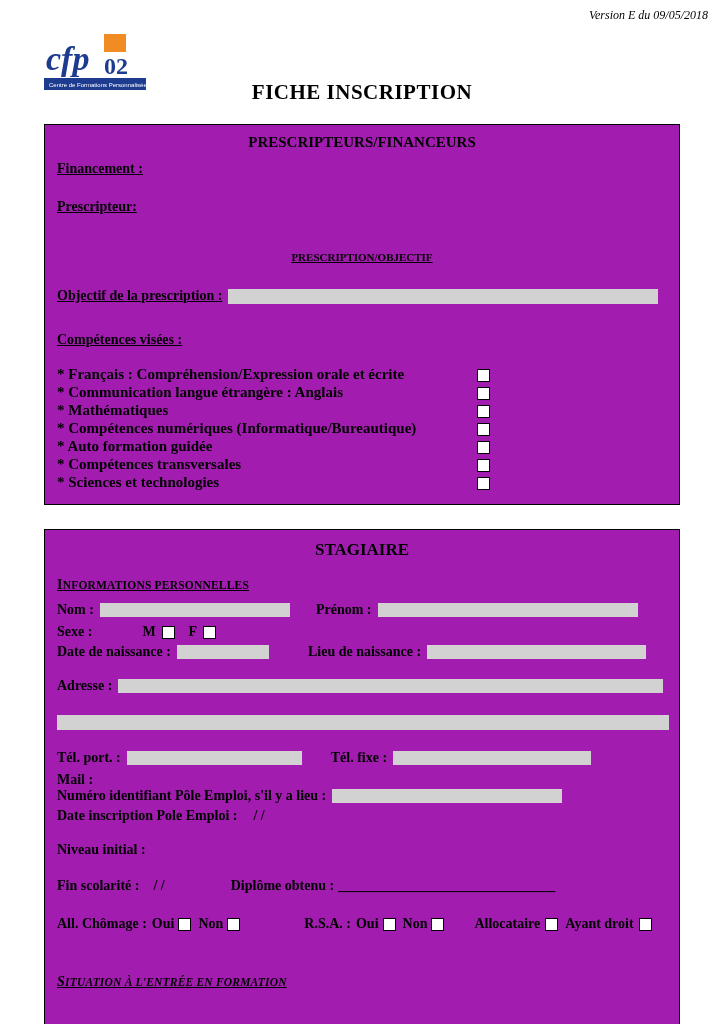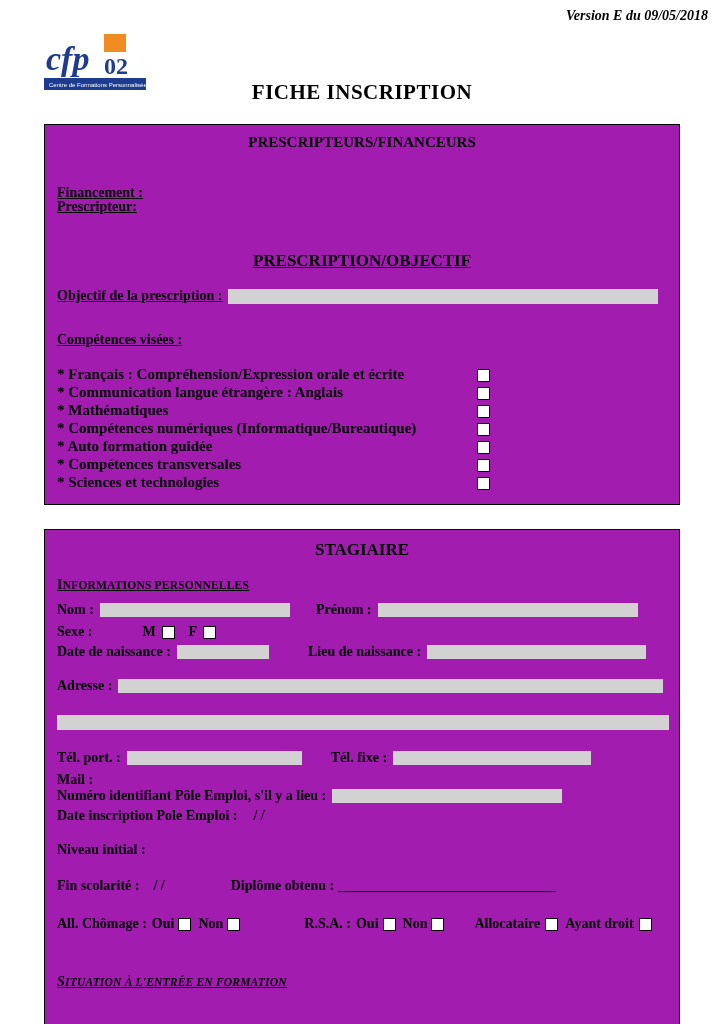--- a/index.html
+++ b/index.html
@@ -21,22 +21,22 @@
     height: 1024px;
     box-sizing: border-box;
     padding: 0;
   }
   .version {
     position: absolute;
     top: 8px;
     right: 16px;
     font-family: "Liberation Serif", serif;
     font-style: italic;
-    font-weight: bold;
-    font-size: 14px;
+    font-weight: normal;
+    font-size: 12px;
   }
   
   .logo {
     position: absolute;
     left: 44px;
     top: 32px;
     width: 104px;
     height: 62px;
   }
   .logo svg { display: block; }
@@ -78,21 +78,21 @@
     font-size: 15px;
     margin-top: 9px;
   }
   .section-title.big {
     font-size: 17px;
     margin-top: 10px;
   }
   .sub-title {
     text-align: center;
     font-weight: bold;
-    font-size: 17px;
+    font-size: 11px;
     text-decoration: underline;
     margin-top: 30px;
   }
 
   .u-label {
     font-weight: bold;
     text-decoration: underline;
     font-size: 14px;
   }
   .b-label {
@@ -120,21 +120,21 @@
     display: inline-block;
     width: 13px;
     height: 13px;
     border: 1px solid #000;
     background: #fff;
     vertical-align: middle;
     box-sizing: border-box;
   }
 
   
-  .fin-line { position: absolute; left: 12px; top: 58px; }
+  .fin-line { position: absolute; left: 12px; top: 34px; }
   .pres-line { position: absolute; left: 12px; top: 72px; }
   .objectif-line { position: absolute; left: 12px; top: 163px; display: flex; align-items: center; }
   .objectif-fill { width: 430px; height: 15px; margin-left: 6px; }
   .comp-line { position: absolute; left: 12px; top: 205px; }
 
   .comp-list {
     position: absolute;
     left: 12px;
     top: 240px;
     width: 420px;

